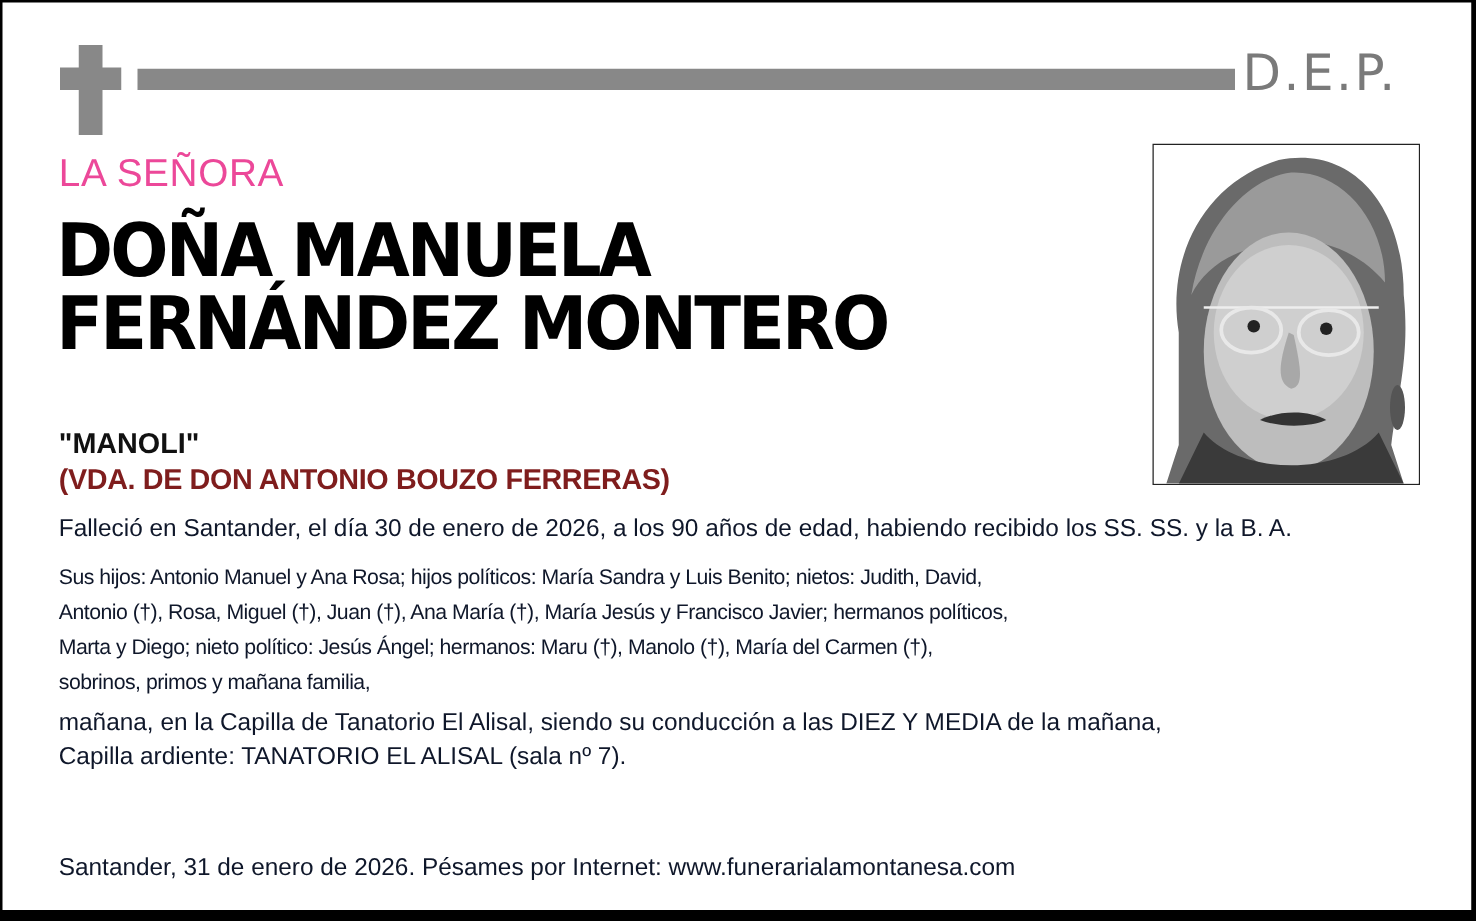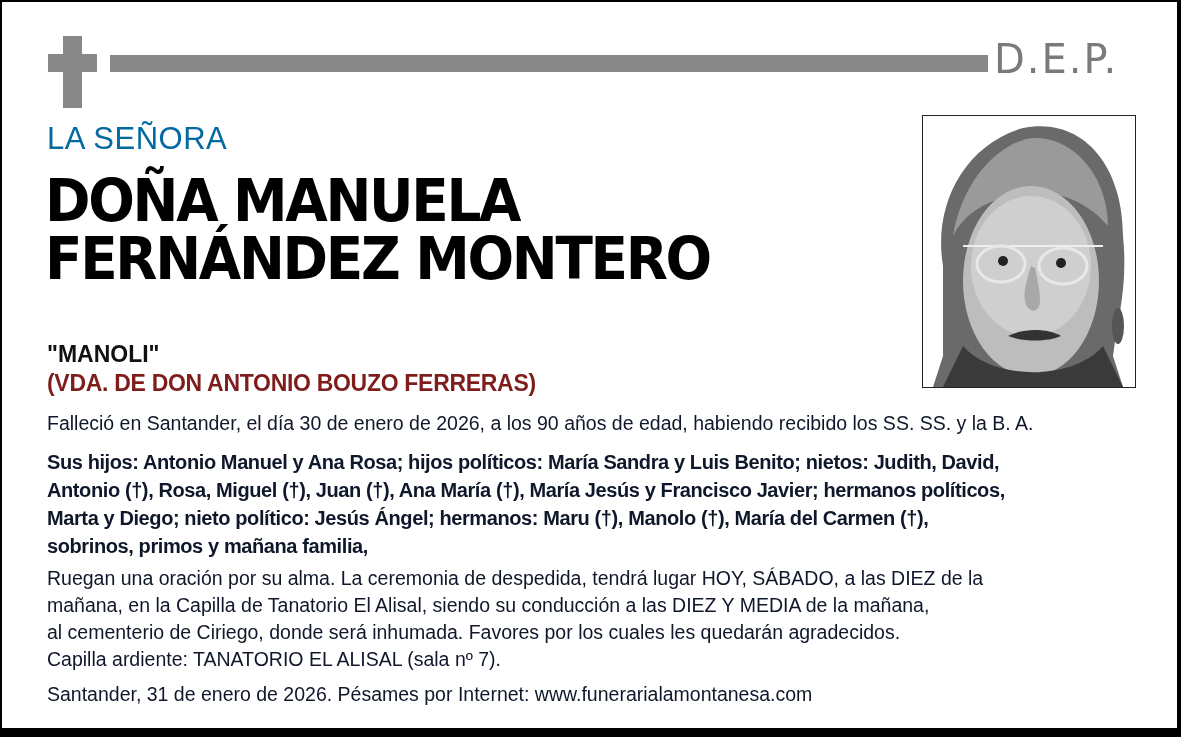--- a/index.html
+++ b/index.html
@@ -14,36 +14,36 @@
     }
 
     .cross-v { position: absolute; left: 63px; top: 36px; width: 19px; height: 72px; background: #888; }
     .cross-h { position: absolute; left: 48px; top: 54px; width: 49px; height: 18px; background: #888; }
     .rule { position: absolute; left: 110px; top: 55px; width: 878px; height: 17px; background: #888; }
     .dep {
       position: absolute; left: 994px; top: 36px; font-size: 40px; font-weight: normal;
       color: #7a7a7a; letter-spacing: 2px; font-family: "DejaVu Sans", sans-serif; line-height: 46px;
     }
 
-    .salutation { position: absolute; left: 47px; top: 120px; font-size: 31px; line-height: 38px; color: #0369a1; letter-spacing: 0.5px; }
+    .salutation { position: absolute; left: 47px; top: 120px; font-size: 31px; line-height: 38px; color: #ec4899; letter-spacing: 0.5px; }
     .name {
       position: absolute; left: 45px; top: 172px; font-size: 59px; font-weight: bold; line-height: 58px;
       color: #000; font-family: "DejaVu Sans", sans-serif; letter-spacing: -2.5px; transform: scaleX(0.93); transform-origin: left top;
     }
     .nick { position: absolute; left: 47px; top: 340px; font-size: 23px; font-weight: bold; line-height: 29px; color: #111; }
     .widow { position: absolute; left: 47px; top: 369px; font-size: 23px; font-weight: bold; line-height: 29px; color: #7f1d1d; letter-spacing: -0.3px; }
 
     .photo {
       position: absolute; left: 922px; top: 115px; width: 214px; height: 273px;
       border: 1px solid #222; background: #fff; overflow: hidden;
     }
 
     .p { position: absolute; left: 47px; font-size: 19.5px; line-height: 27px; color: #0f172a; }
     .died { top: 410px; }
-    .family { top: 448px; font-weight: bold; font-size: 20px; line-height: 28px; width: 1070px; letter-spacing: -0.4px; }
+    .family { top: 448px; font-weight: normal; font-size: 17px; line-height: 28px; width: 1070px; letter-spacing: -0.4px; }
     .ceremony { top: 565px; line-height: 27px; width: 1070px; }
     .signature { top: 681px; text-align: right; }
   </style>
 </head>
 <body>
 
 <div class="frame"></div>
 
 <div class="cross-v"></div>
 <div class="cross-h"></div>
@@ -80,19 +80,17 @@
 <div class="p died">Falleció en Santander, el día 30 de enero de 2026, a los 90 años de edad, habiendo recibido los SS. SS. y la B. A.</div>
 
 <div class="p family">
   <div>Sus hijos: Antonio Manuel y Ana Rosa; hijos políticos: María Sandra y Luis Benito; nietos: Judith, David,</div>
   <div>Antonio (†), Rosa, Miguel (†), Juan (†), Ana María (†), María Jesús y Francisco Javier; hermanos políticos,</div>
   <div>Marta y Diego; nieto político: Jesús Ángel; hermanos: Maru (†), Manolo (†), María del Carmen (†),</div>
   <div>sobrinos, primos y mañana familia,</div>
 </div>
 
 <div class="p ceremony">
-  <div>Ruegan una oración por su alma. La ceremonia de despedida, tendrá lugar HOY, SÁBADO, a las DIEZ de la</div>
   <div>mañana, en la Capilla de Tanatorio El Alisal, siendo su conducción a las DIEZ Y MEDIA de la mañana,</div>
-  <div>al cementerio de Ciriego, donde será inhumada. Favores por los cuales les quedarán agradecidos.</div>
   <div>Capilla ardiente: TANATORIO EL ALISAL (sala nº 7).</div>
 </div>
 
 <div class="p signature">Santander, 31 de enero de 2026. Pésames por Internet: www.funerarialamontanesa.com</div>
 
 </body></html>

